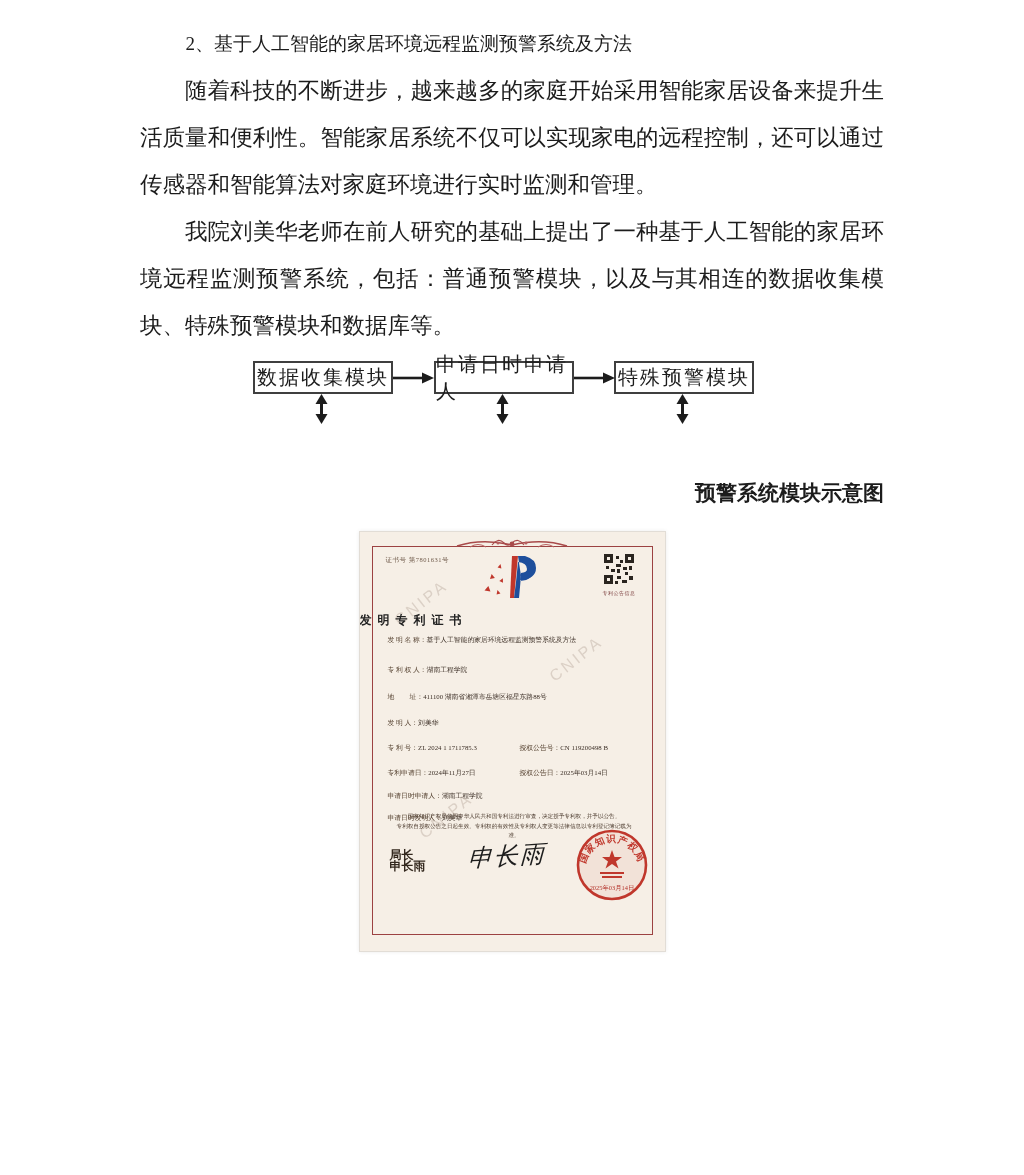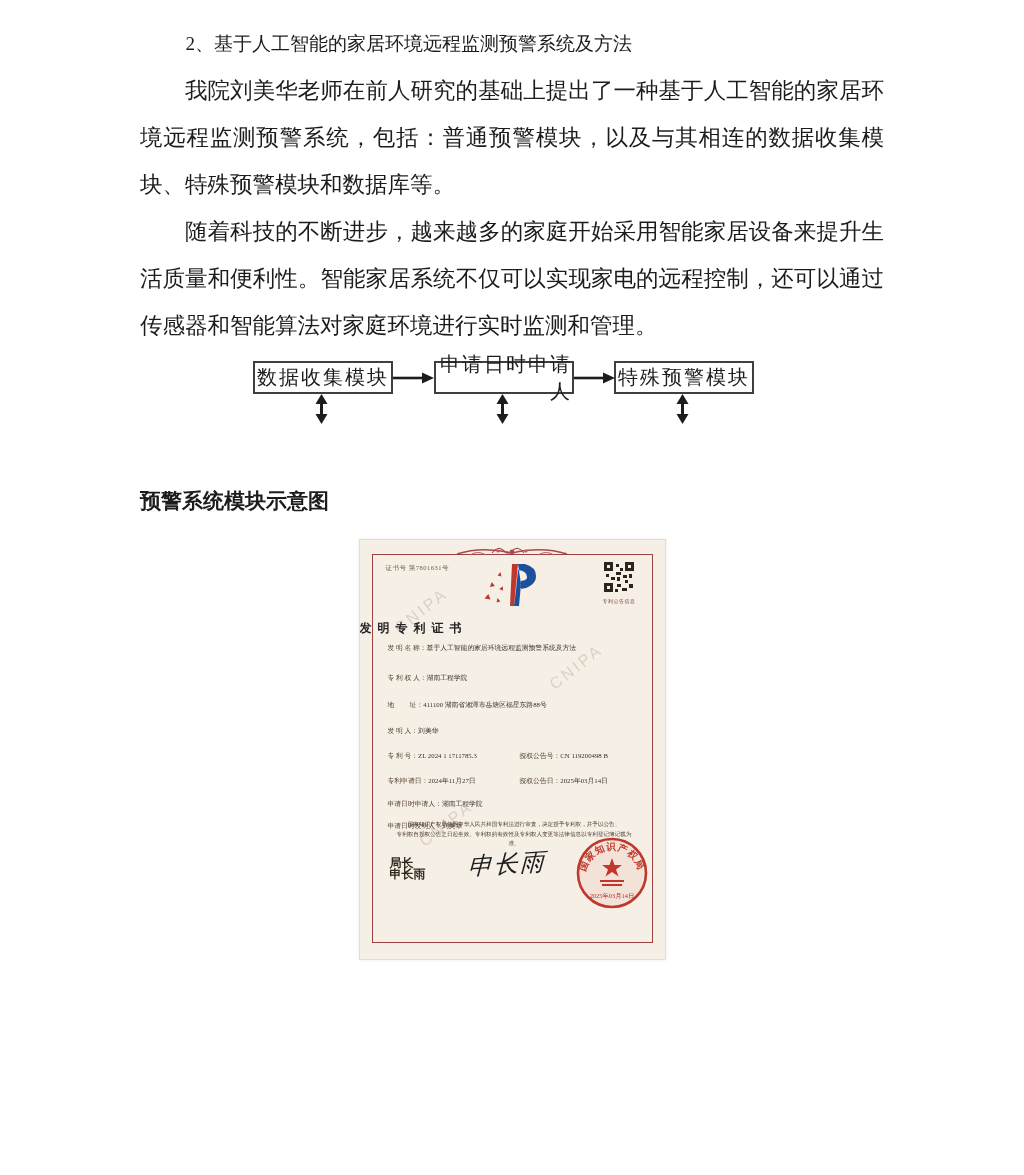--- a/index.html
+++ b/index.html
@@ -25,21 +25,20 @@
     text-align: justify;
     text-indent: 2em;
   }
 
   
   .diagram {
     position: relative;
     width: 517px;
     height: 96px;
     margin: 12px 0 0 113px;
-    text-align: right;
   }
   .dbox {
     position: absolute;
     width: 140px;
     height: 33px;
     border: 2px solid #3f3f3f;
     background: #fff;
     display: flex;
     align-items: center;
     justify-content: center;
@@ -63,22 +62,22 @@
   }
   .harrow { position: absolute; top: 11px; }
   .harrow.a1 { left: 140px; }
   .harrow.a2 { left: 321px; }
   .varrow { position: absolute; top: 33px; }
   .varrow.v1 { left: 61px; }
   .varrow.v2 { left: 242px; }
   .varrow.v3 { left: 422px; }
 
   .diagram-caption {
-    margin-top: 30px;
-    text-align: left;
+    margin-top: 22px;
+    text-align: right;
     font-size: 21px;
     font-weight: bold;
     font-family: "Liberation Sans", "DejaVu Sans", sans-serif;
   }
 
   
   .cert-wrap {
     width: 307px;
     height: 421px;
     margin: 24px auto 0 auto;
@@ -172,22 +171,22 @@
     font-family: "DejaVu Serif", serif;
   }
   .cert-seal { position: absolute; right: 16px; top: 296px; }
 </style>
 </head>
 <body>
 
 <div class="doc">
 
   <div class="heading">2、基于人工智能的家居环境远程监测预警系统及方法</div>
+  <div class="para">随着科技的不断进步，越来越多的家庭开始采用智能家居设备来提升生活质量和便利性。智能家居系统不仅可以实现家电的远程控制，还可以通过传感器和智能算法对家庭环境进行实时监测和管理。</div>
   <div class="para">我院刘美华老师在前人研究的基础上提出了一种基于人工智能的家居环境远程监测预警系统，包括：普通预警模块，以及与其相连的数据收集模块、特殊预警模块和数据库等。</div>
-  <div class="para">随着科技的不断进步，越来越多的家庭开始采用智能家居设备来提升生活质量和便利性。智能家居系统不仅可以实现家电的远程控制，还可以通过传感器和智能算法对家庭环境进行实时监测和管理。</div>
 
   <div class="diagram">
     <div class="dbox b1">数据收集模块</div>
     <div class="dbox b2">申请日时申请人</div>
     <div class="dbox b3">特殊预警模块</div>
 
     <svg class="harrow a1" width="41" height="12" viewBox="0 0 41 12">
       <line x1="0" y1="6" x2="30" y2="6" stroke="#1c1c1c" stroke-width="2.6"></line>
       <polygon points="29,0.5 41,6 29,11.5" fill="#1c1c1c"></polygon>
     </svg>

